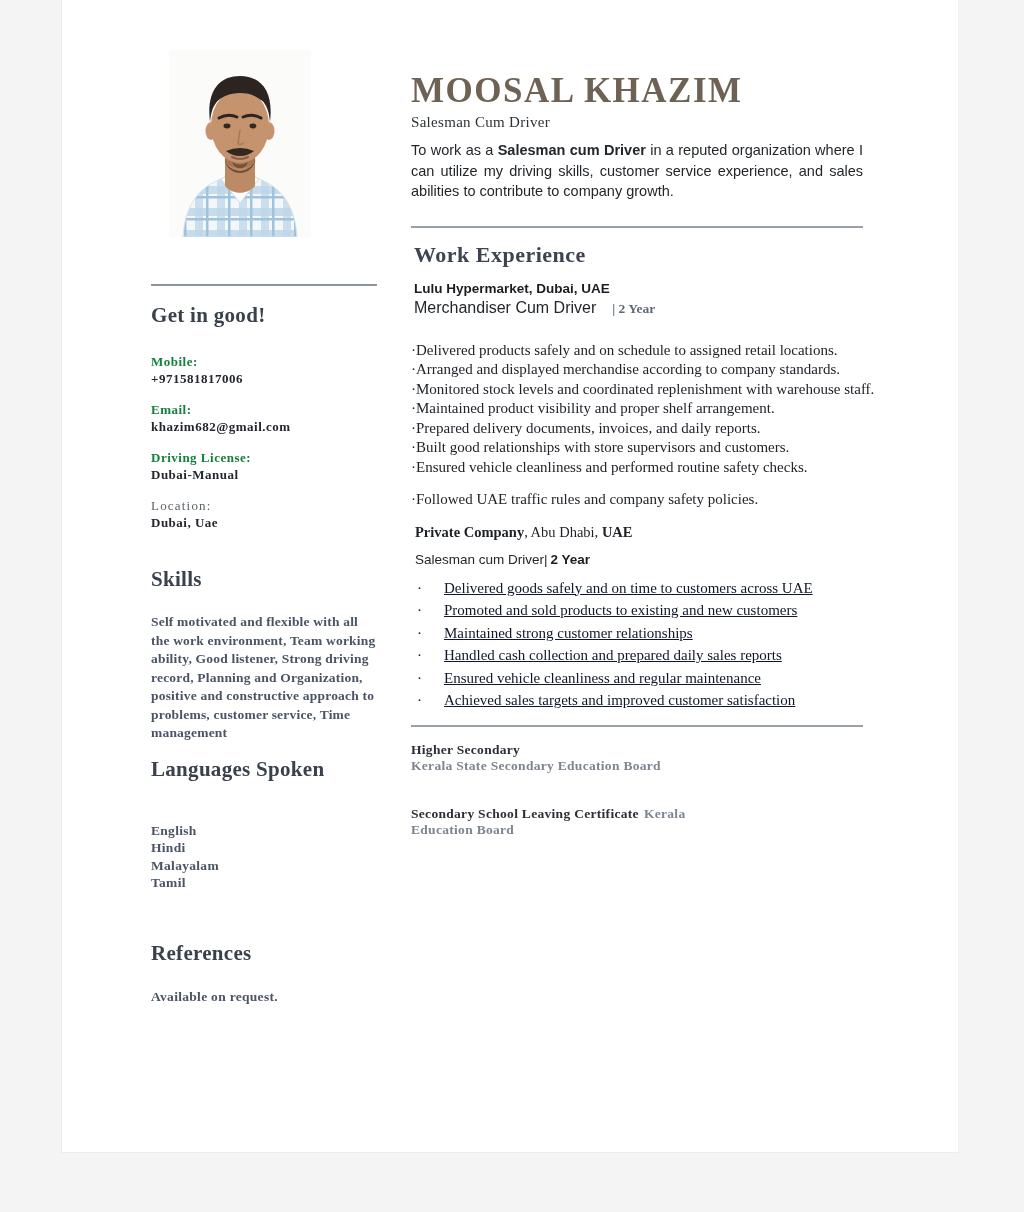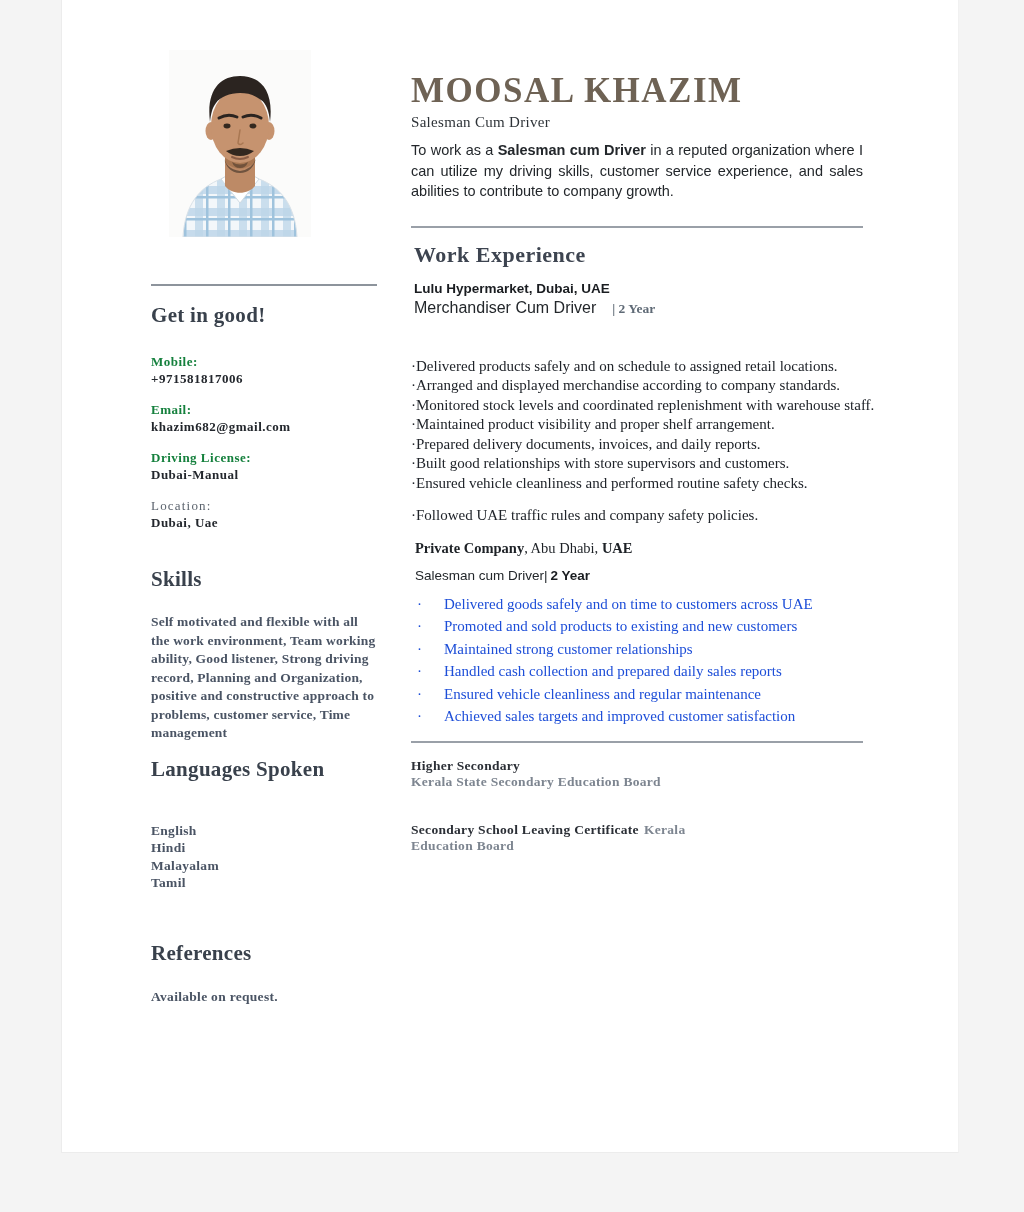--- a/index.html
+++ b/index.html
@@ -45,31 +45,31 @@
   .obj-h{margin-top:66px;}
   .obj-text{margin-top:9px;font-family:"Liberation Sans",sans-serif;font-size:14.5px;color:#23272b;line-height:20.5px;text-align:justify;width:452px;}
   .obj-text .hl{font-weight:bold;}
   .divider{width:452px;height:2px;background:#9aa0a8;}
   .d1{margin-top:24px;}
   .we-h{margin-top:14px;padding-left:3px;}
   .company1{margin-top:13px;padding-left:3px;font-family:"Liberation Sans",sans-serif;font-weight:bold;font-size:13.5px;color:#1a1d21;}
   .role-line1{margin-top:3px;padding-left:3px;}
   .role1{font-family:"Liberation Sans",sans-serif;font-size:16px;color:#23272b;}
   .dur1{font-weight:bold;font-size:13.5px;color:#5f6a76;margin-left:16px;font-family:"Liberation Serif",serif;}
-  .bullets1{margin-top:40px;width:468px;}
+  .bullets1{margin-top:24px;width:468px;}
   .b1-item{font-size:15px;color:#20242a;line-height:19.5px;padding-left:13px;text-indent:-13px;font-family:"Liberation Serif",serif;}
   .b1-item::before{content:"\00B7 ";}
   .extra{margin-top:13px;width:468px;}
   .company2{margin-top:14px;padding-left:4px;font-size:14.5px;color:#1d2126;}
   .c2-bold{font-weight:bold;}
   .role-line2{margin-top:9px;padding-left:4px;}
   .role2{font-family:"Liberation Sans",sans-serif;font-size:13.5px;color:#23272b;}
   .dur2{font-family:"Liberation Sans",sans-serif;font-weight:bold;font-size:13.5px;color:#1a1d21;margin-left:3px;}
   .bullets2{margin-top:11px;width:468px;}
-  .b2-item{position:relative;font-size:15px;color:#1d4ed8;line-height:19.5px;margin-bottom:3px;padding-left:33px;font-family:"Liberation Serif",serif;}
+  .b2-item{position:relative;font-size:15px;color:#0f172a;line-height:19.5px;margin-bottom:3px;padding-left:33px;font-family:"Liberation Serif",serif;text-decoration:underline;}
   .b2-item::before{content:"\00B7";position:absolute;left:6px;}
   .d2{margin-top:14px;}
   .ah-h{margin-top:16px;letter-spacing:1px;}
   .acad-entry.e1{margin-top:13px;}
   .acad-entry.e2{margin-top:30px;}
   .acad-title{font-weight:bold;font-size:13.5px;color:#2b2f36;letter-spacing:0.3px;line-height:16px;display:inline;}
   .acad-board{font-weight:bold;font-size:13.5px;color:#7d8590;letter-spacing:0.3px;line-height:16px;}
   .acad-board.inline{display:inline;margin-left:5px;}
   .acad-entry .row{display:block;}
 </style>

